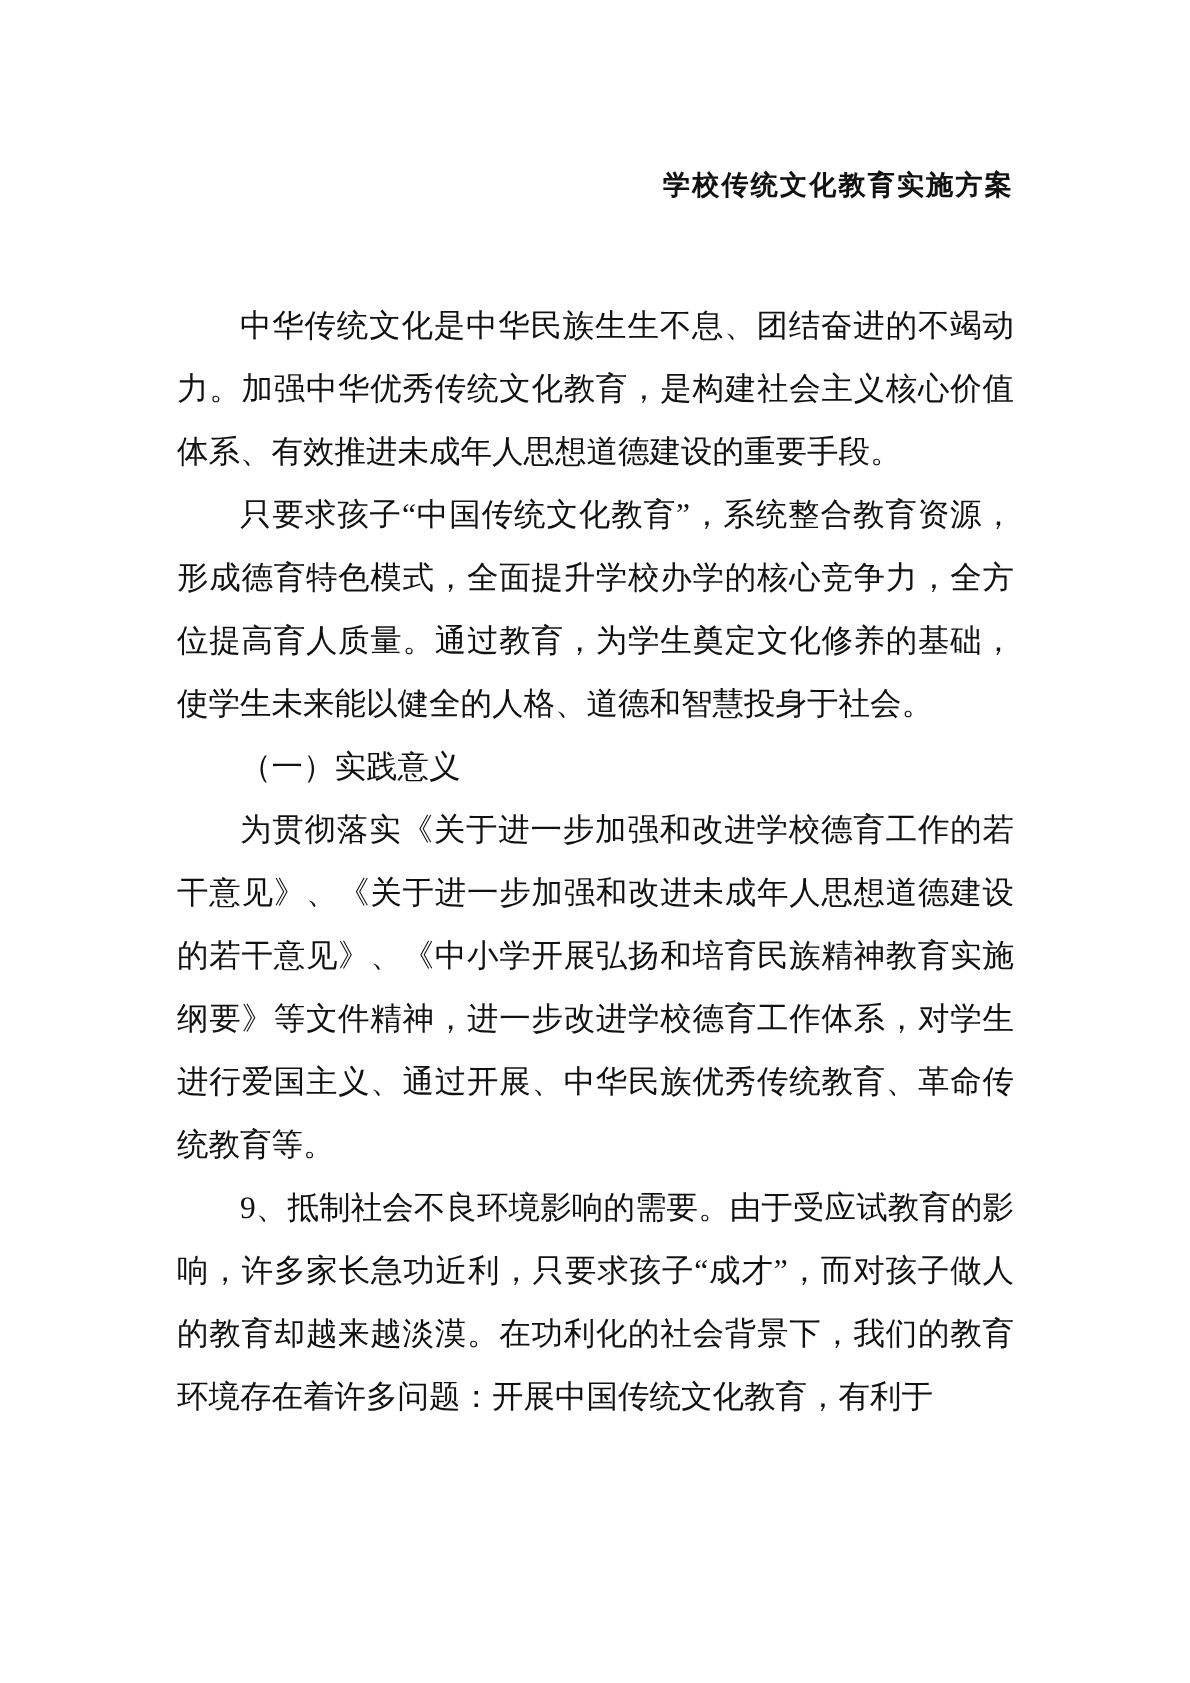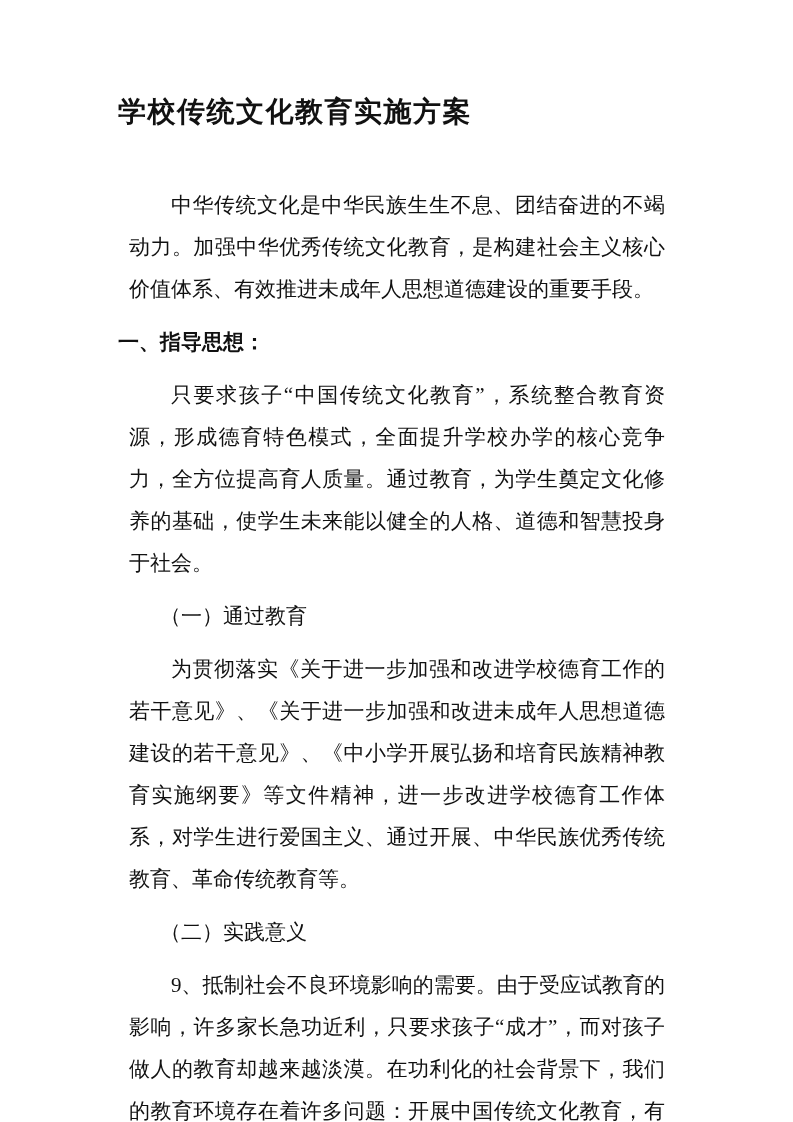--- a/index.html
+++ b/index.html
@@ -16,33 +16,33 @@
     font-family: "Liberation Serif", "DejaVu Serif", serif;
     color: #111111;
   }
   .content {
     position: absolute;
     left: 118px;
     top: 95px;
     width: 558px;
   }
   .doc-title {
-    font-size: 28px;
+    font-size: 18px;
     font-weight: bold;
-    text-align: left;
+    text-align: right;
     letter-spacing: 1.5px;
     line-height: 33px;
-    margin: 0 0 56px 0;
+    margin: 12px 0 56px 0;
   }
   .doc-body {
     font-size: 21px;
     line-height: 42px;
   }
   .para {
-    margin: 11px;
+    margin: 0;
     text-indent: 2em;
     text-align: justify;
     text-justify: inter-ideograph;
     word-break: break-all;
   }
   .heading {
     margin: 0;
     font-weight: bold;
     text-indent: 0;
     text-align: left;
@@ -55,21 +55,19 @@
   }
 </style>
 </head>
 <body>
 
 <div class="page">
   <div class="content">
     <h1 class="doc-title">学校传统文化教育实施方案</h1>
     <div class="doc-body">
       <p class="para">中华传统文化是中华民族生生不息、团结奋进的不竭动力。加强中华优秀传统文化教育，是构建社会主义核心价值体系、有效推进未成年人思想道德建设的重要手段。</p>
-      <p class="heading">一、指导思想：</p>
       <p class="para">只要求孩子“中国传统文化教育”，系统整合教育资源，形成德育特色模式，全面提升学校办学的核心竞争力，全方位提高育人质量。通过教育，为学生奠定文化修养的基础，使学生未来能以健全的人格、道德和智慧投身于社会。</p>
-      <p class="subheading">（一）通过教育</p>
+      <p class="subheading">（一）实践意义</p>
       <p class="para">为贯彻落实《关于进一步加强和改进学校德育工作的若干意见》、《关于进一步加强和改进未成年人思想道德建设的若干意见》、《中小学开展弘扬和培育民族精神教育实施纲要》等文件精神，进一步改进学校德育工作体系，对学生进行爱国主义、通过开展、中华民族优秀传统教育、革命传统教育等。</p>
-      <p class="subheading">（二）实践意义</p>
       <p class="para">9、抵制社会不良环境影响的需要。由于受应试教育的影响，许多家长急功近利，只要求孩子“成才”，而对孩子做人的教育却越来越淡漠。在功利化的社会背景下，我们的教育环境存在着许多问题：开展中国传统文化教育，有利于</p>
     </div>
   </div>
 </div>
 
 </body></html>

